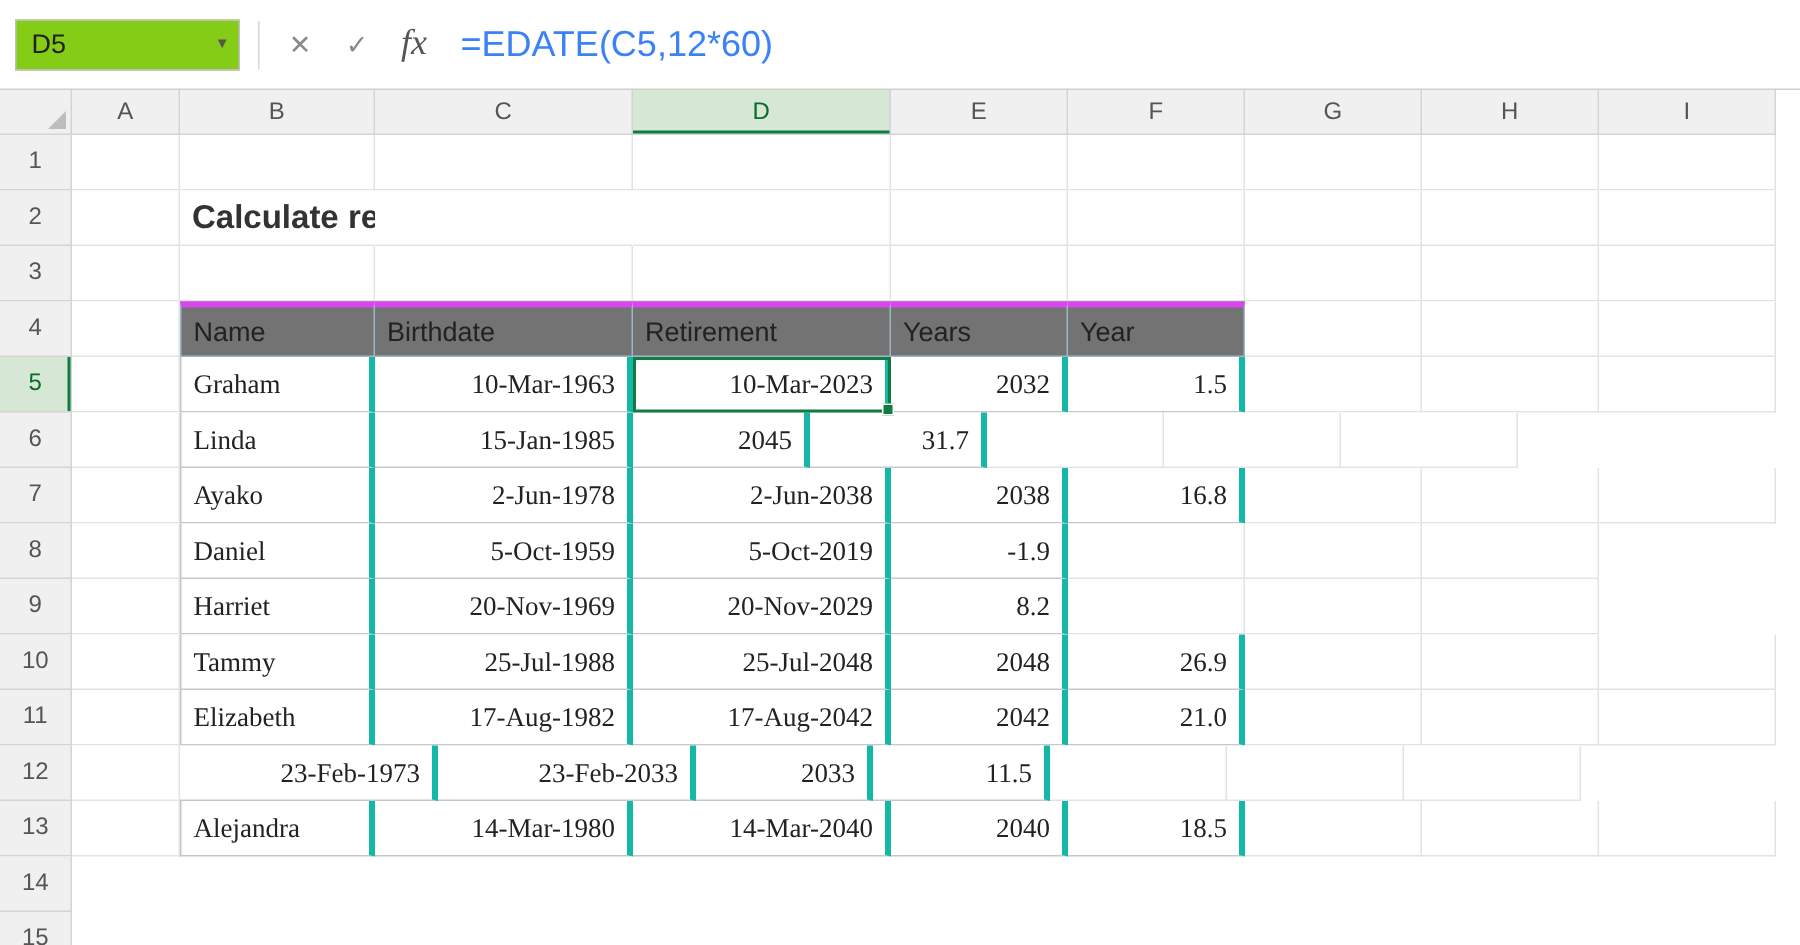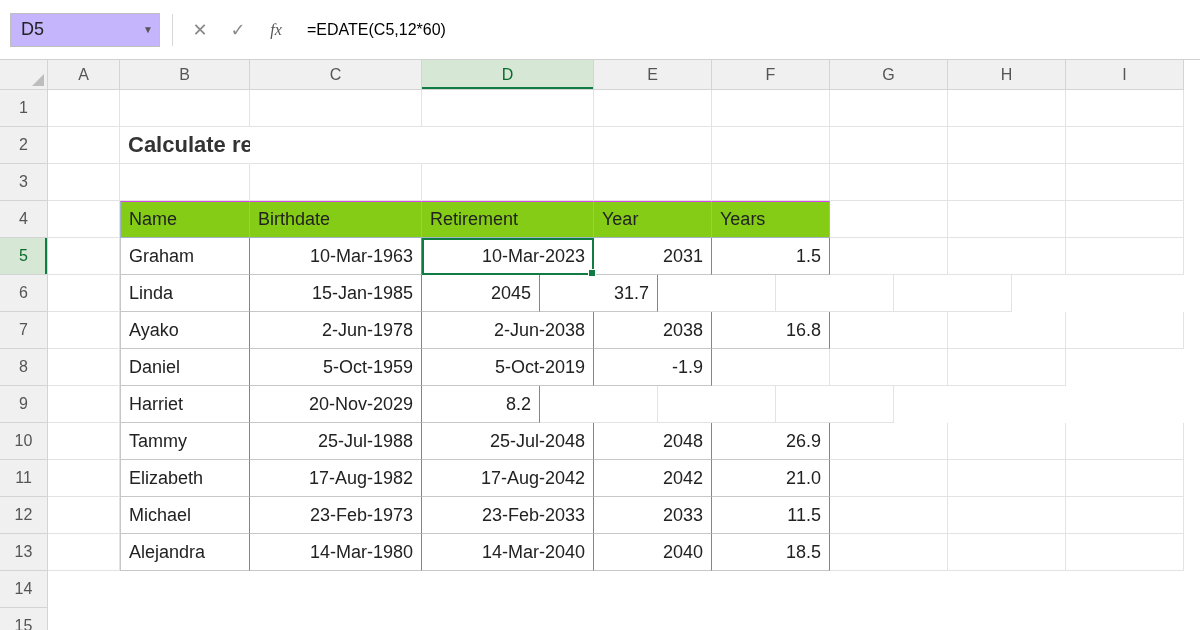--- a/index.html
+++ b/index.html
@@ -17,21 +17,21 @@
     align-items: center;
     height: 60px;
     border-bottom: 1px solid #d0d0d0;
     padding: 0 6px 0 10px;
     gap: 8px;
   }
   .namebox {
     width: 150px;
     height: 34px;
     border: 1px solid #bfbfbf;
-    background: #c4b5fd;
+    background: #84cc16;
     display: flex;
     align-items: center;
     justify-content: space-between;
     padding: 0 6px 0 10px;
     font-size: 18px;
   }
   .namebox .chev {
     font-size: 10px;
     color: #555;
   }
@@ -46,31 +46,31 @@
     height: 30px;
     display: flex;
     align-items: center;
     justify-content: center;
     color: #8a8a8a;
     font-size: 18px;
   }
   .fx {
     font-style: italic;
     font-family: "Times New Roman", serif;
-    font-size: 16px;
+    font-size: 24px;
     color: #555;
   }
   .formula-input {
     flex: 1;
     height: 34px;
     border: none;
     outline: none;
-    font-size: 16px;
+    font-size: 24px;
     padding: 0 8px;
-    color: #000000;
+    color: #3b82f6;
   }
   .grid-wrap {
     display: flex;
   }
   .rowheads {
     display: flex;
     flex-direction: column;
   }
   .rowhead, .colhead, .corner {
     background: #f0f0f0;
@@ -124,29 +124,30 @@
   .wB { width: 130px; }
   .wC { width: 172px; }
   .wD { width: 172px; }
   .wE { width: 118px; }
   .wF { width: 118px; }
   .wG { width: 118px; }
   .wH { width: 118px; }
   .wI { width: 118px; }
   .title { font-weight: 600; font-size: 22px; color: #333; }
   .hdr {
-    background: #84cc16;
-    border-top: 1px solid #d946ef;
+    background: #737373;
+    border-top: 4px solid #d946ef;
     border-right: 1px solid #9fb4c9;
     border-bottom: 1px solid #9fb4c9;
   }
   .hdr.first { border-left: 1px solid #9fb4c9; }
   .tblcell {
-    border-right: 1px solid #14b8a6;
+    border-right: 4px solid #14b8a6;
     border-bottom: 1px solid #c7c7c7;
+    font-family: Liberation Serif, serif;
   }
   .tblcell.first { border-left: 1px solid #c7c7c7; }
   .ra { justify-content: flex-end; }
   .selection {
     position: absolute;
     border: 2px solid #107c41;
     pointer-events: none;
   }
   .fillhandle {
     position: absolute;
@@ -240,34 +241,34 @@
         <div class="cell wG"></div>
         <div class="cell wH"></div>
         <div class="cell wI"></div>
       </div>
 
       <div class="row">
         <div class="cell wA"></div>
         <div class="cell wB hdr first">Name</div>
         <div class="cell wC hdr">Birthdate</div>
         <div class="cell wD hdr">Retirement</div>
+        <div class="cell wF hdr">Years</div>
         <div class="cell wE hdr">Year</div>
-        <div class="cell wF hdr">Years</div>
         <div class="cell wG"></div>
         <div class="cell wH"></div>
         <div class="cell wI"></div>
       </div>
 
       <div id="datarows">
           <div class="row">
             <div class="cell wA"></div>
             <div class="cell wB tblcell first">Graham</div>
             <div class="cell wC tblcell ra">10-Mar-1963</div>
             <div class="cell wD tblcell ra">10-Mar-2023</div>
-            <div class="cell wE tblcell ra">2031</div>
+            <div class="cell wE tblcell ra">2032</div>
             <div class="cell wF tblcell ra">1.5</div>
             <div class="cell wG"></div>
             <div class="cell wH"></div>
             <div class="cell wI"></div>
           </div>
           <div class="row">
             <div class="cell wA"></div>
             <div class="cell wB tblcell first">Linda</div>
             <div class="cell wC tblcell ra">15-Jan-1985</div>
             <div class="cell wE tblcell ra">2045</div>
@@ -293,20 +294,21 @@
             <div class="cell wC tblcell ra">5-Oct-1959</div>
             <div class="cell wD tblcell ra">5-Oct-2019</div>
             <div class="cell wF tblcell ra">-1.9</div>
             <div class="cell wG"></div>
             <div class="cell wH"></div>
             <div class="cell wI"></div>
           </div>
           <div class="row">
             <div class="cell wA"></div>
             <div class="cell wB tblcell first">Harriet</div>
+            <div class="cell wC tblcell ra">20-Nov-1969</div>
             <div class="cell wD tblcell ra">20-Nov-2029</div>
             <div class="cell wF tblcell ra">8.2</div>
             <div class="cell wG"></div>
             <div class="cell wH"></div>
             <div class="cell wI"></div>
           </div>
           <div class="row">
             <div class="cell wA"></div>
             <div class="cell wB tblcell first">Tammy</div>
             <div class="cell wC tblcell ra">25-Jul-1988</div>
@@ -323,21 +325,20 @@
             <div class="cell wC tblcell ra">17-Aug-1982</div>
             <div class="cell wD tblcell ra">17-Aug-2042</div>
             <div class="cell wE tblcell ra">2042</div>
             <div class="cell wF tblcell ra">21.0</div>
             <div class="cell wG"></div>
             <div class="cell wH"></div>
             <div class="cell wI"></div>
           </div>
           <div class="row">
             <div class="cell wA"></div>
-            <div class="cell wB tblcell first">Michael</div>
             <div class="cell wC tblcell ra">23-Feb-1973</div>
             <div class="cell wD tblcell ra">23-Feb-2033</div>
             <div class="cell wE tblcell ra">2033</div>
             <div class="cell wF tblcell ra">11.5</div>
             <div class="cell wG"></div>
             <div class="cell wH"></div>
             <div class="cell wI"></div>
           </div>
           <div class="row">
             <div class="cell wA"></div>

